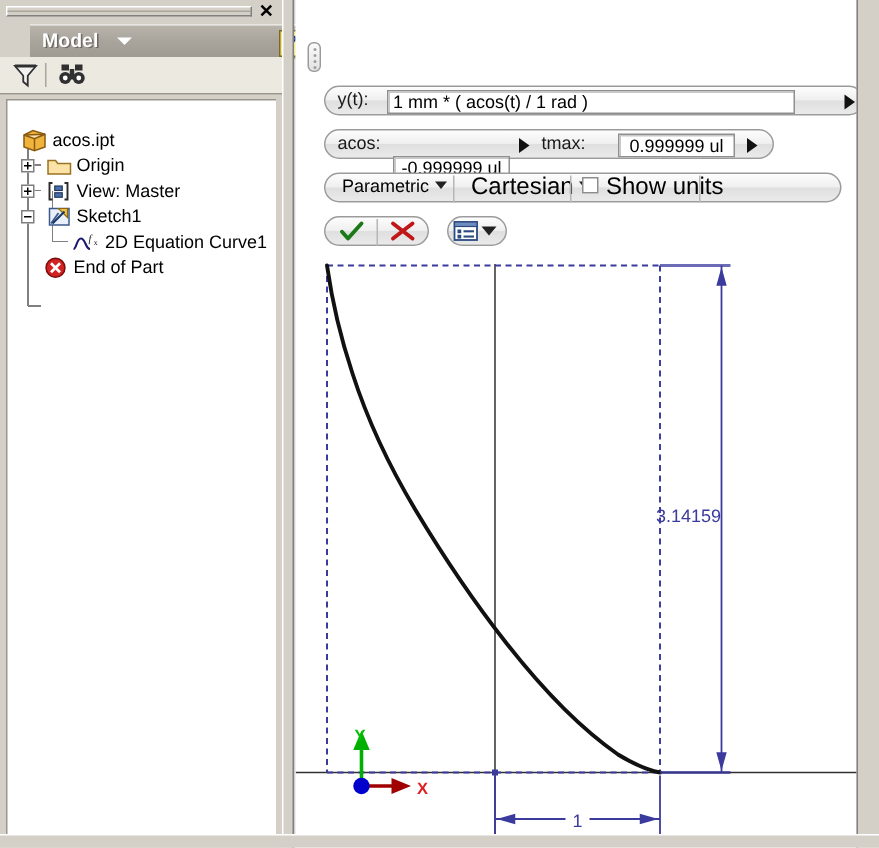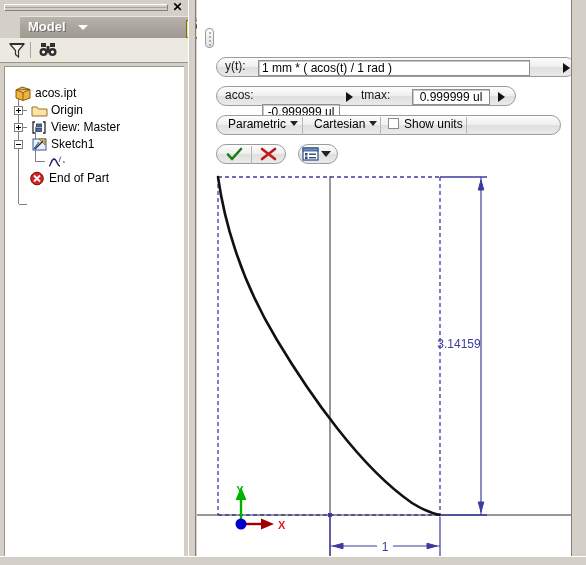--- a/index.html
+++ b/index.html
@@ -264,20 +264,21 @@
       </div>
 
       <div class="tree-row">
         <span style="position:absolute;left:43px;top:2px">
           <svg width="20" height="14" viewBox="0 0 20 14">
             <path d="M1,11 C3,11 3,4 6,4 C9,4 9,11 12,11" stroke="#1a1a6e" stroke-width="1.4" fill="none"></path>
             <text x="11" y="6" font-family="Liberation Serif, serif" font-size="7" font-style="italic" fill="#111">f</text>
             <text x="14.5" y="8" font-family="Liberation Serif, serif" font-size="5" fill="#111">x</text>
           </svg>
         </span>
+        <span class="lbl" style="left:65px">2D Equation Curve1</span>
       </div>
 
       <div class="tree-row">
         <span style="position:absolute;left:24px;top:1px">
           <svg width="16" height="15" viewBox="0 0 16 15">
             <circle cx="8" cy="7.5" r="6.3" fill="#d22222" stroke="#7a0c0c" stroke-width="1"></circle>
             <path d="M5,4.5 L11,10.5 M11,4.5 L5,10.5" stroke="#ffffff" stroke-width="1.8"></path>
           </svg>
         </span>
         <span class="lbl" style="left:44px">End of Part</span>
@@ -368,26 +369,26 @@
       </div>
 
       <div class="mini-row" style="left:19px;top:115px;width:345px">
         <span class="pill" style="width:345px;position:absolute;left:0;top:0"></span>
 
         <span style="position:absolute;left:6px;top:0;height:20px;line-height:19px;padding:0 6px;font-size:12px;cursor:pointer">
           <span>Parametric</span><i class="dd-caret"></i>
         </span>
         <span class="vsep" style="position:absolute;left:86px;top:1px"></span>
 
-        <span style="position:absolute;left:92px;top:0;height:36px;line-height:19px;padding:0 6px;font-size:12px;cursor:pointer">
+        <span style="position:absolute;left:92px;top:0;height:36px;line-height:19px;padding:0 6px;font-size:16px;cursor:pointer">
           <span>Cartesian</span><i class="dd-caret"></i>
         </span>
         <span class="vsep" style="position:absolute;left:164px;top:1px"></span>
 
-        <span style="position:absolute;left:172px;top:0;height:20px;line-height:19px;font-size:12px;cursor:pointer">
+        <span style="position:absolute;left:172px;top:0;height:20px;line-height:19px;font-size:16px;cursor:pointer">
           <i class="chk"></i><span>Show units</span>
         </span>
         <span class="vsep" style="position:absolute;left:250px;top:1px"></span>
 
       </div>
 
       <div class="mini-row" style="left:19px;top:144px;width:120px">
         <span class="pill" style="width:70px;position:absolute;left:0;top:0"></span>
         <span class="okbtn" style="position:absolute;left:2px;top:0">
           <svg width="32" height="20" viewBox="0 0 32 20">

